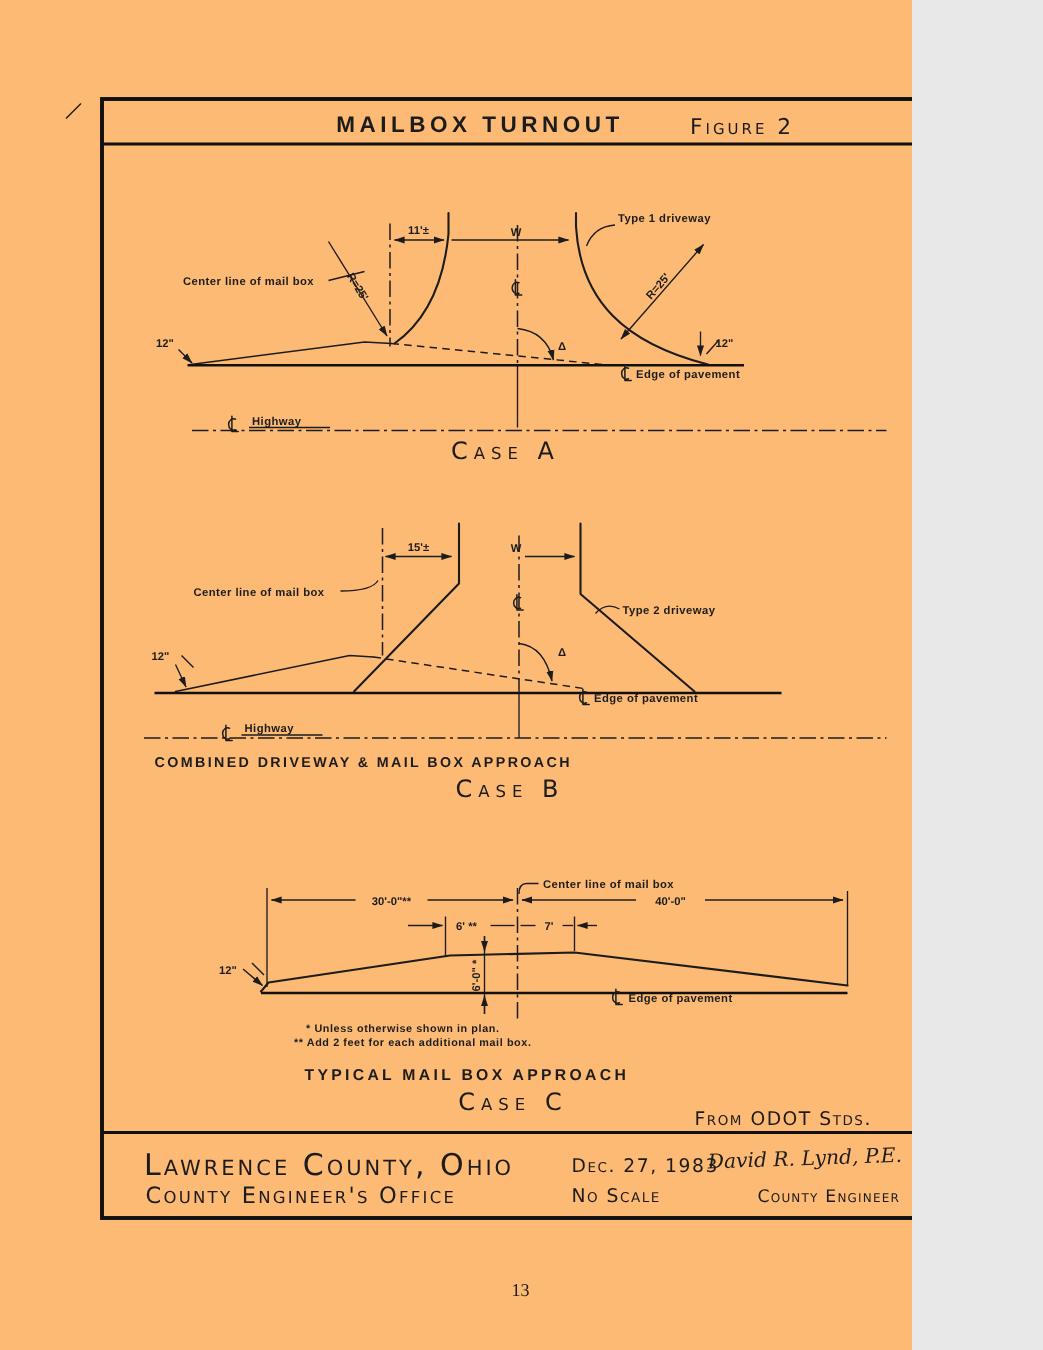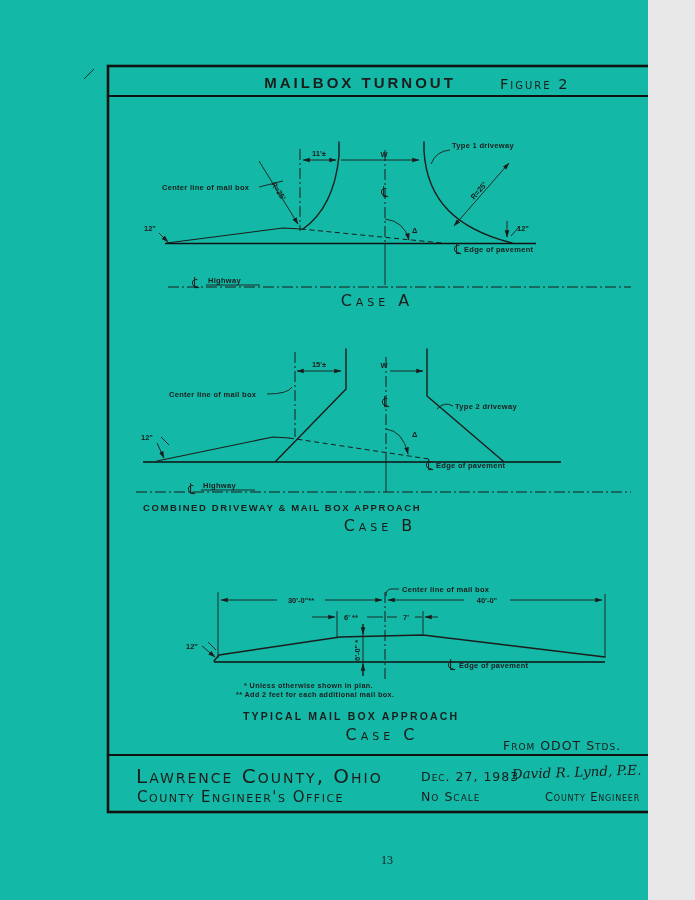--- a/index.html
+++ b/index.html
@@ -1,18 +1,18 @@
 <!DOCTYPE html>
 <html><head>
 <meta charset="utf-8">
 <style>
   html,body { margin:0; padding:0; background:#e8e8e8; }
   .page {
-    position:relative; width:608px; height:900px; background:#14b8a6;
-    font-family:"Liberation Sans", sans-serif; overflow:hidden;padding-left:40px;
+    position:relative; width:608px; height:900px; background:#fdba74;
+    font-family:"Liberation Sans", sans-serif; overflow:hidden;
   }
   svg text { fill:#1c1c1c; }
   .s   { stroke:#1c1c1c; stroke-width:1.4; fill:none; stroke-linecap:round; stroke-linejoin:round; }
   .s2  { stroke:#1c1c1c; stroke-width:1.1; fill:none; stroke-linecap:round; stroke-linejoin:round; }
   .thin{ stroke:#1c1c1c; stroke-width:0.9; fill:none; }
   .thick{ stroke:#111; stroke-width:1.7; fill:none; }
   .frame{ stroke:#111; stroke-width:2.6; fill:none; }
   .band { stroke:#111; stroke-width:2; fill:none; }
   .cl  { stroke:#1c1c1c; stroke-width:1; fill:none; stroke-dasharray:11 3 2 3; }
   .dash{ stroke:#1c1c1c; stroke-width:1; fill:none; stroke-dasharray:5 3.5; }

